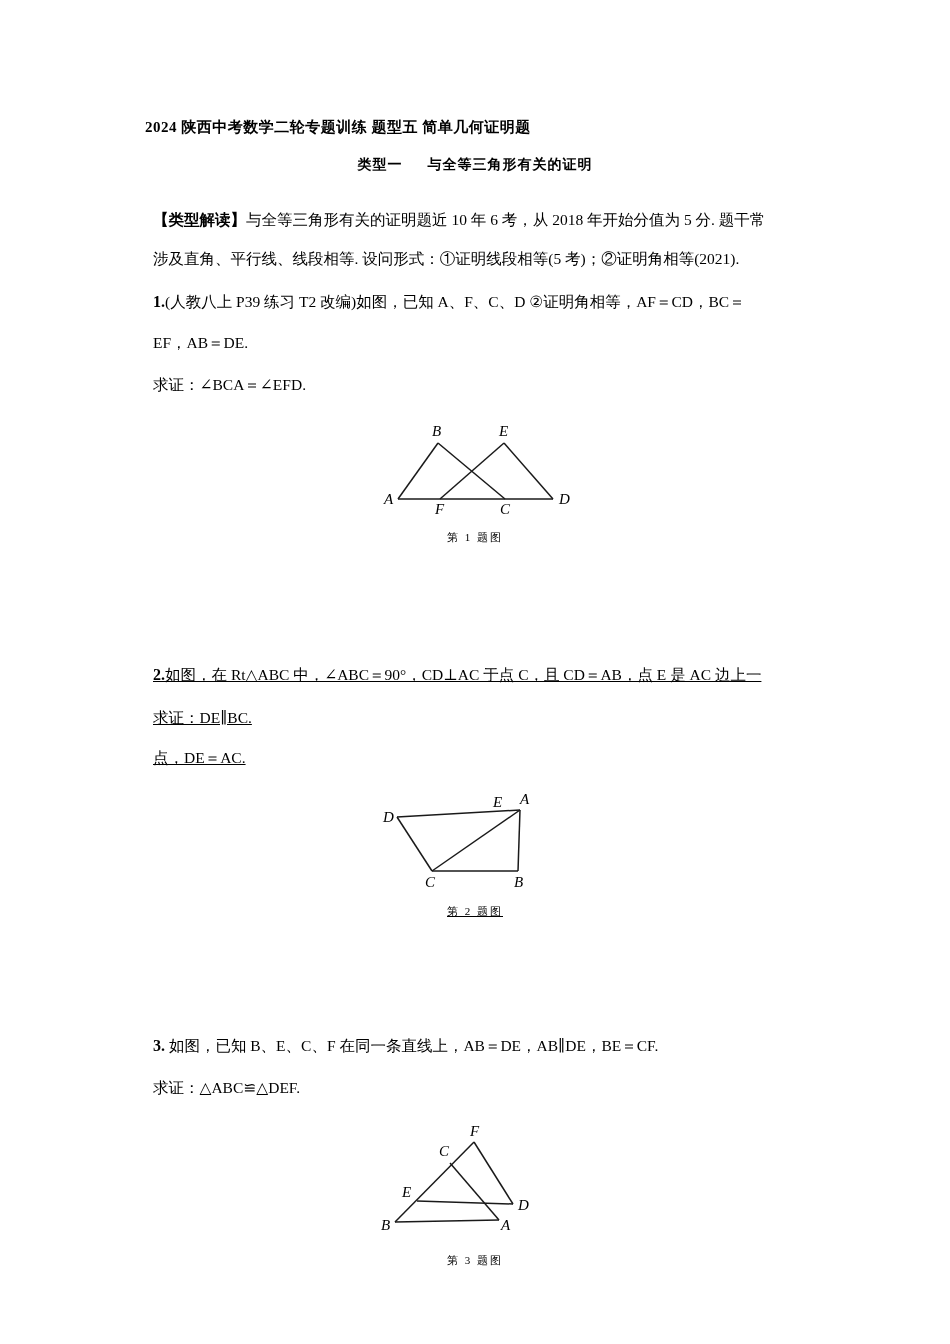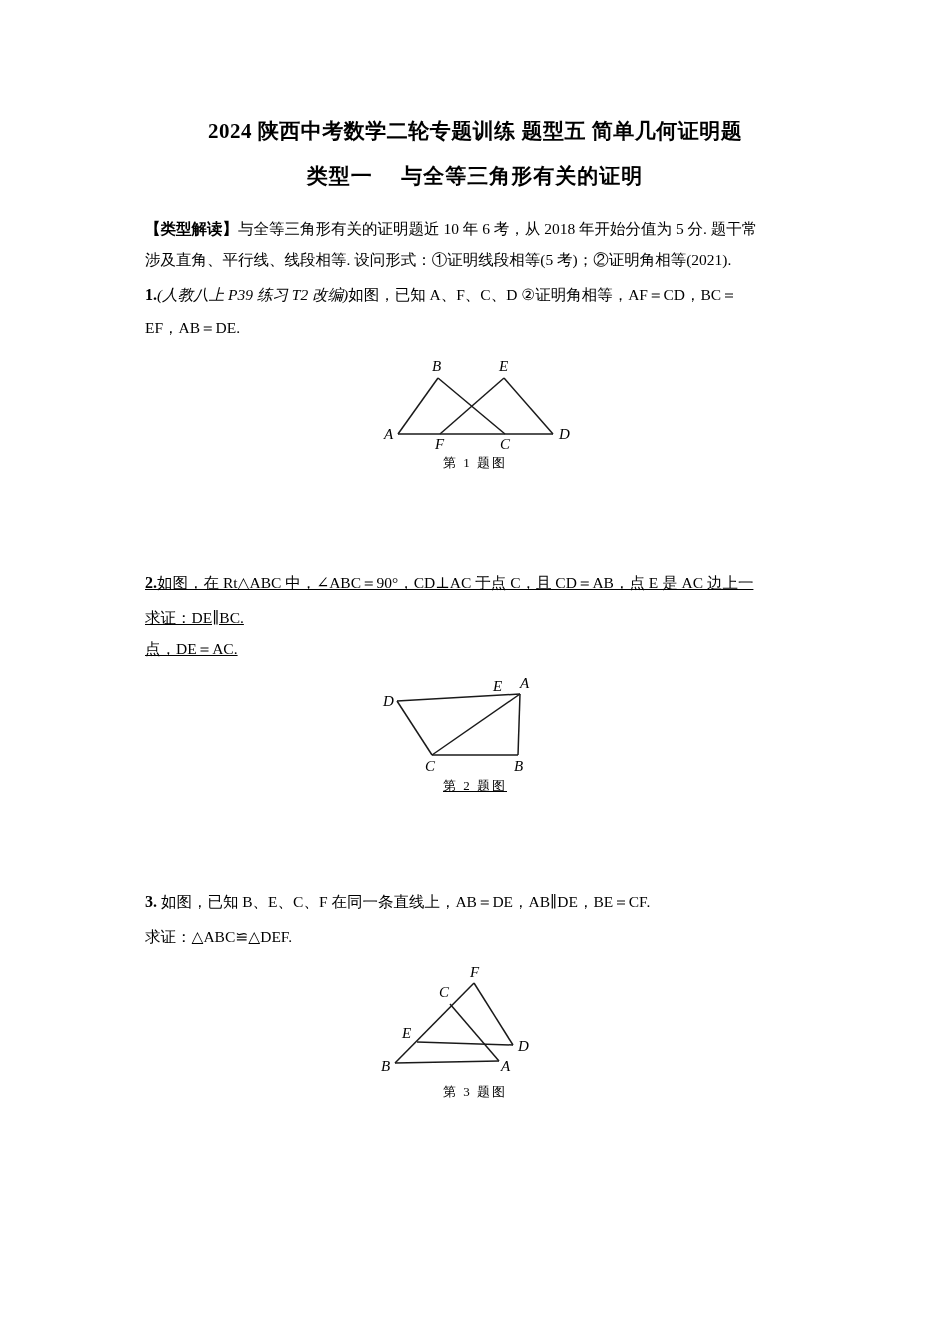--- a/index.html
+++ b/index.html
@@ -20,70 +20,69 @@
     width: 950px;
     height: 1344px;
     box-sizing: border-box;
     padding: 0 145px;
   }
 
   
   .doc-title {
     margin: 0;
     padding-top: 118px;
-    text-align: center;
-    font-size: 21px;
+    text-align: left;
+    font-size: 15px;
     font-weight: bold;
     letter-spacing: 0.5px;
     line-height: 1.3;
     white-space: nowrap;
   }
   .doc-subtitle {
     margin: 0;
     padding-top: 18px;
     text-align: center;
-    font-size: 21px;
+    font-size: 14px;
     font-weight: bold;
     letter-spacing: 1px;
     line-height: 1.3;
   }
   .subtitle-gap { display: inline-block; width: 16px; }
 
   
   .para {
-    margin: 0;
+    margin: 8px;
     font-size: 15.5px;
     line-height: 2.05;
     text-align: justify;
     text-justify: inter-ideograph;
   }
   .intro { padding-top: 22px; }
   .bold { font-weight: bold; }
   .mi {
     font-family: "Liberation Serif", "DejaVu Serif", serif;
-    font-style: italic;
   }
   .qnum {
     font-weight: bold;
     font-size: 16px;
   }
   .qline { padding-top: 3px; }
   .prove { padding-top: 2px; }
 
   
   .figure {
     text-align: center;
     position: relative;
   }
   .figure svg { display: block; margin: 0 auto; }
   .fig-caption {
-    font-size: 13px;
+    font-size: 11px;
     letter-spacing: 2px;
     line-height: 1.4;
-    margin: 0;
+    margin: 11px;
   }
   .fig1-wrap { padding-top: 10px; }
   .fig2-wrap { padding-top: 12px; }
   .fig3-wrap { padding-top: 10px; }
 
   .q2-block { padding-top: 92px; text-decoration: underline; }
   .q3-block { padding-top: 88px; }
 
   .lbl {
     font-family: "Liberation Serif", "DejaVu Serif", serif;
@@ -111,20 +110,23 @@
   <p class="para">
     <span>涉及直角、平行线、线段相等. 设问形式：①证明线段相等(5 考)；②证明角相等(2021).</span>
   </p>
 
   <div>
     <p class="para qline">
       <span class="qnum">1.</span><span class="mi">(人教八上 P39 练习 T2 改编)</span><span>如图，已知 A、F、C、D ②证明角相等，AF＝CD，BC＝</span>
     </p>
     <p class="para">
       <span>EF，AB＝DE.</span>
+    </p>
+    <p class="para prove">
+      <span>求证：∠BCA＝∠EFD.</span>
     </p>
 
     <div class="figure fig1-wrap">
       <svg width="270" height="100" viewBox="0 0 270 100">
 
         <line class="stroke" x1="58" y1="80" x2="213" y2="80"></line>
 
         <line class="stroke" x1="58" y1="80" x2="98" y2="24"></line>
 
         <line class="stroke" x1="98" y1="24" x2="165" y2="80"></line>

